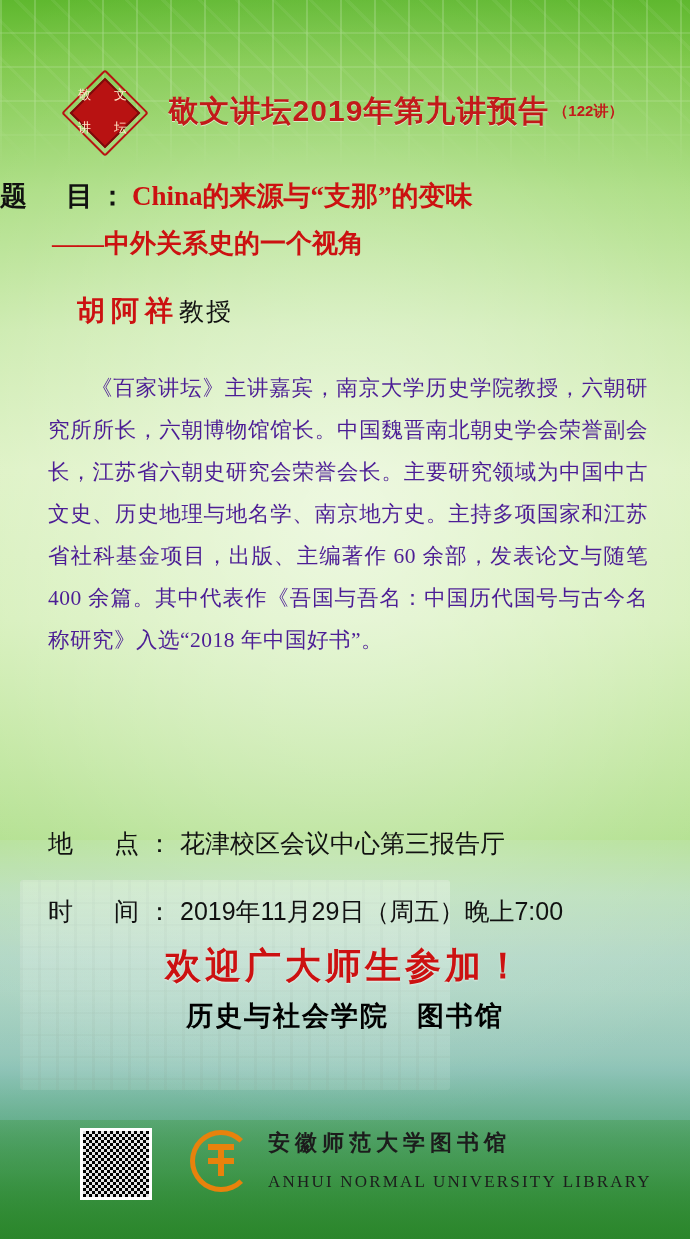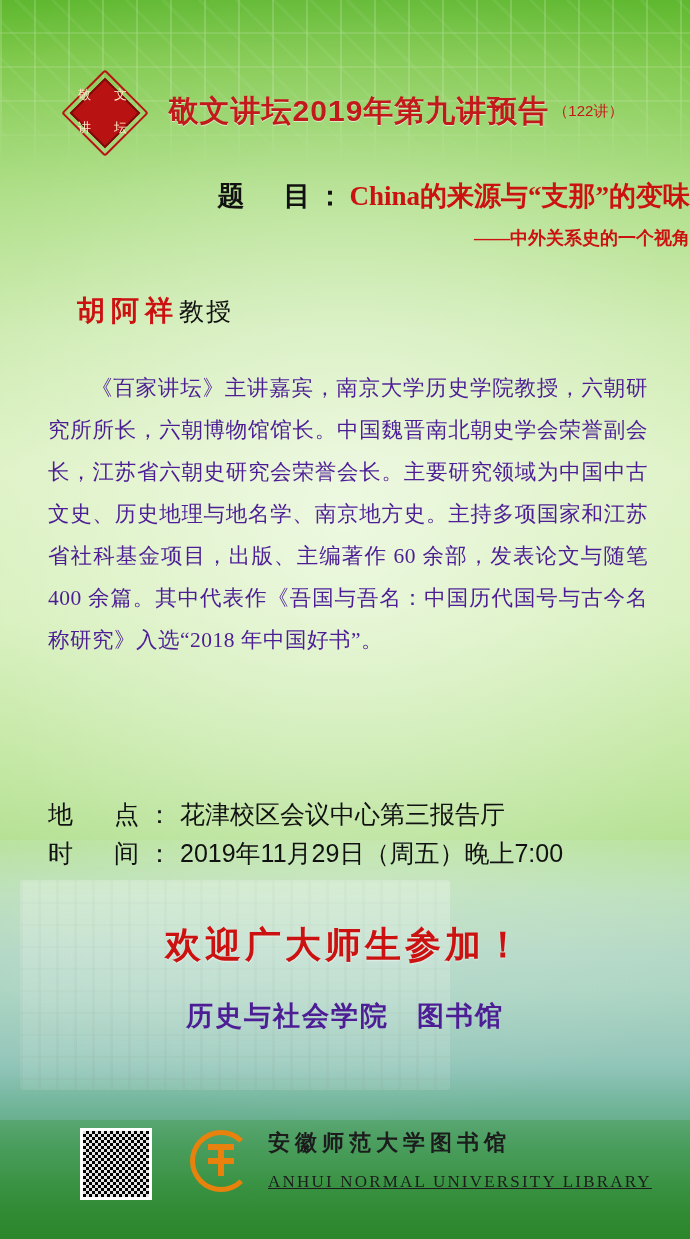--- a/index.html
+++ b/index.html
@@ -154,56 +154,56 @@
     font-weight: bold;
     font-size: 30px;
     color: #c21a1a;
     letter-spacing: 1px;
     white-space: nowrap;
     text-shadow: 0 1px 0 rgba(255,255,255,0.6);
     margin-left: 22px;
   }
   .title-sub {
     font-family: "Liberation Sans", sans-serif;
-    font-weight: normal;
+    font-weight: bold;
     font-size: 15px;
     color: #c21a1a;
     margin-left: 4px;
     white-space: nowrap;
   }
 
   
   .topic-block {
     position: absolute;
     top: 178px;
     left: 0;
     right: 0;
-    text-align: right;
+    text-align: left;
   }
   .topic-line1 {
     font-size: 27px;
     font-weight: bold;
     color: #1a1a1a;
     white-space: nowrap;
   }
   .topic-label {
     color: #111;
     letter-spacing: 6px;
     font-family: "Liberation Sans", sans-serif;
   }
   .topic-text {
     color: #cc1111;
     font-family: "Liberation Serif", serif;
   }
   .topic-line2 {
     margin-top: 12px;
-    font-size: 18px;
+    font-size: 26px;
     font-weight: bold;
     color: #cc1111;
-    padding-left: 78px;
+    padding-left: 52px;
     white-space: nowrap;
   }
 
   
   .speaker-row {
     position: absolute;
     top: 292px;
     left: 55px;
     right: 40px;
     display: flex;
@@ -252,46 +252,47 @@
     top: 795px;
     left: 48px;
     right: 30px;
     font-family: "Liberation Sans", sans-serif;
     color: #111;
   }
   .venue-line {
     font-size: 25px;
     line-height: 1.55;
     white-space: nowrap;
+    margin-top: 29px;
   }
   .venue-line .lbl { letter-spacing: 8px; }
 
   
   .welcome {
     position: absolute;
-    top: 921px;
+    top: 942px;
     left: 0;
     right: 0;
     text-align: center;
     font-size: 36px;
     font-weight: bold;
     color: #cc1111;
     letter-spacing: 4px;
     font-family: "Liberation Serif", serif;
     text-shadow: 0 1px 2px rgba(255,255,255,0.55);
   }
   .org {
     position: absolute;
     top: 998px;
     left: 0;
     right: 0;
     text-align: center;
     font-size: 27px;
     font-weight: bold;
-    color: #4c1d95;
+    color: #000000;
     letter-spacing: 2px;
     font-family: "Liberation Serif", serif;
   }
   .org .gap { display: inline-block; width: 28px; }
   .date-line {
     position: absolute;
     top: 1046px;
     left: 0;
     right: 0;
     text-align: center;
@@ -373,21 +374,20 @@
     font-family: "Liberation Serif", serif;
   }
   .lib-name-en {
     position: absolute;
     left: 268px;
     top: 1172px;
     font-size: 17px;
     color: #1c1c1c;
     letter-spacing: 2.2px;
     font-family: "Liberation Serif", serif;
-    text-decoration: underline;
   }
 </style>
 </head>
 <body>
 
 <div class="poster">
   <div class="bg-base"></div>
   <div class="bg-photo"></div>
   <div class="bg-building"></div>
   <div class="bg-water"></div>

